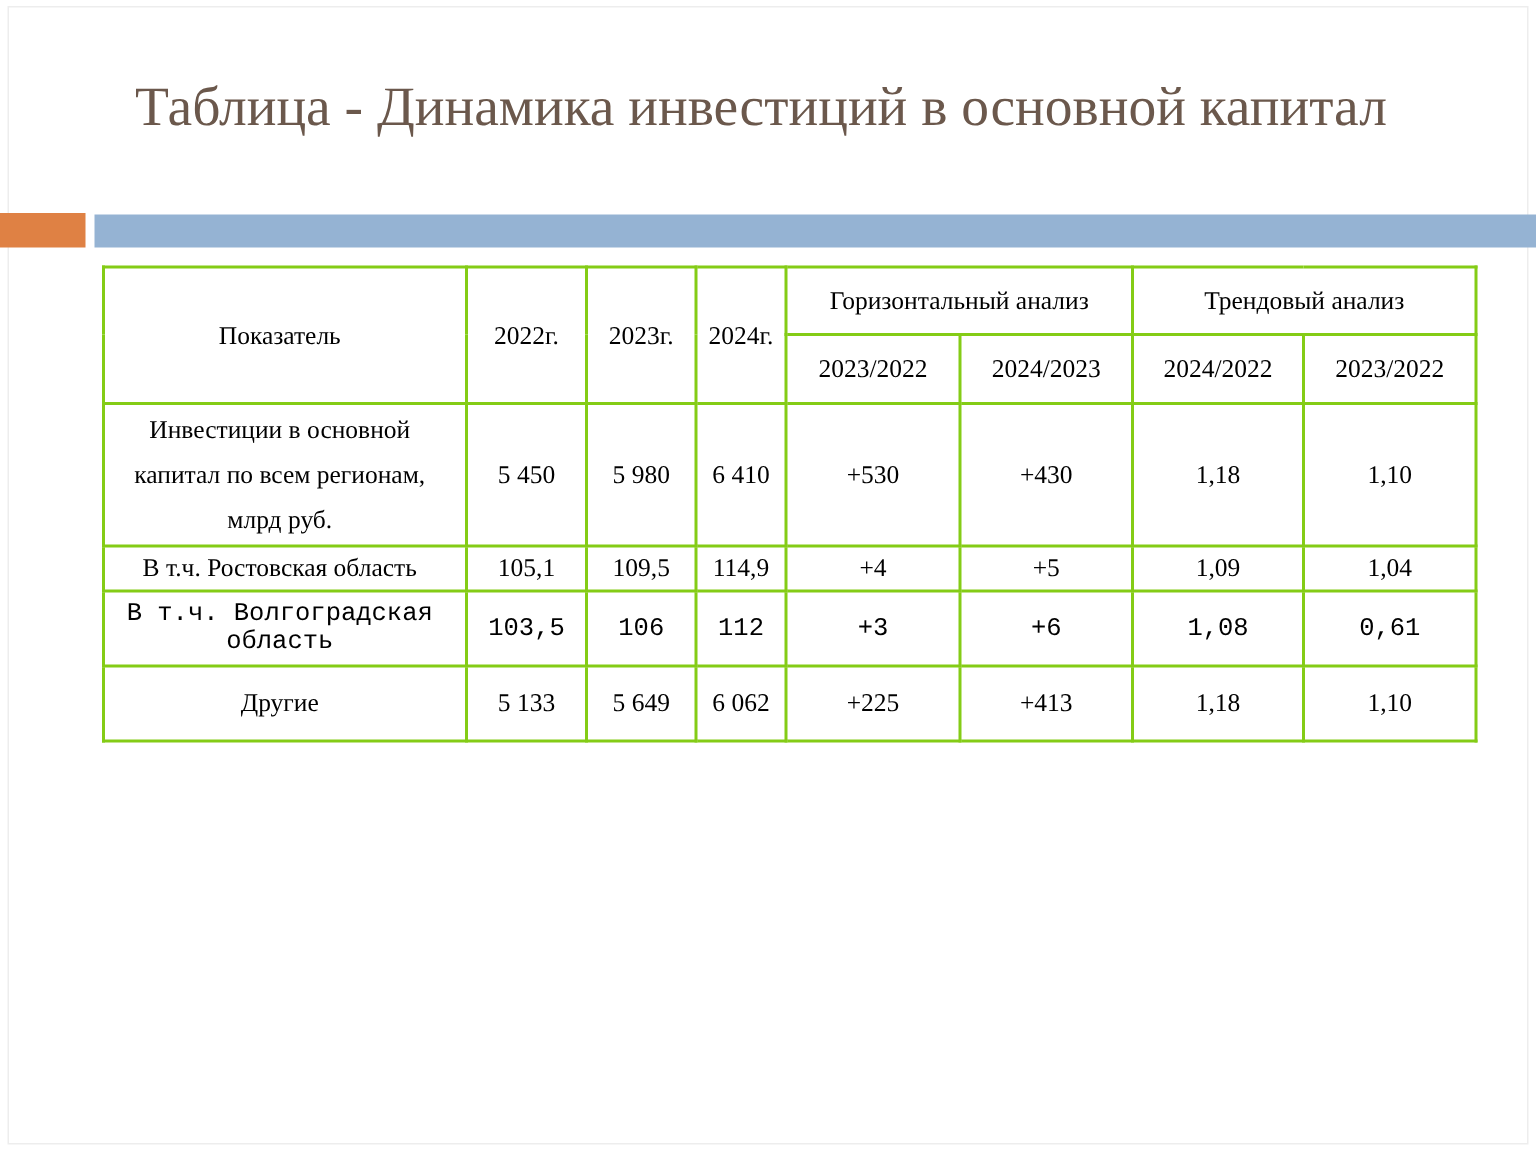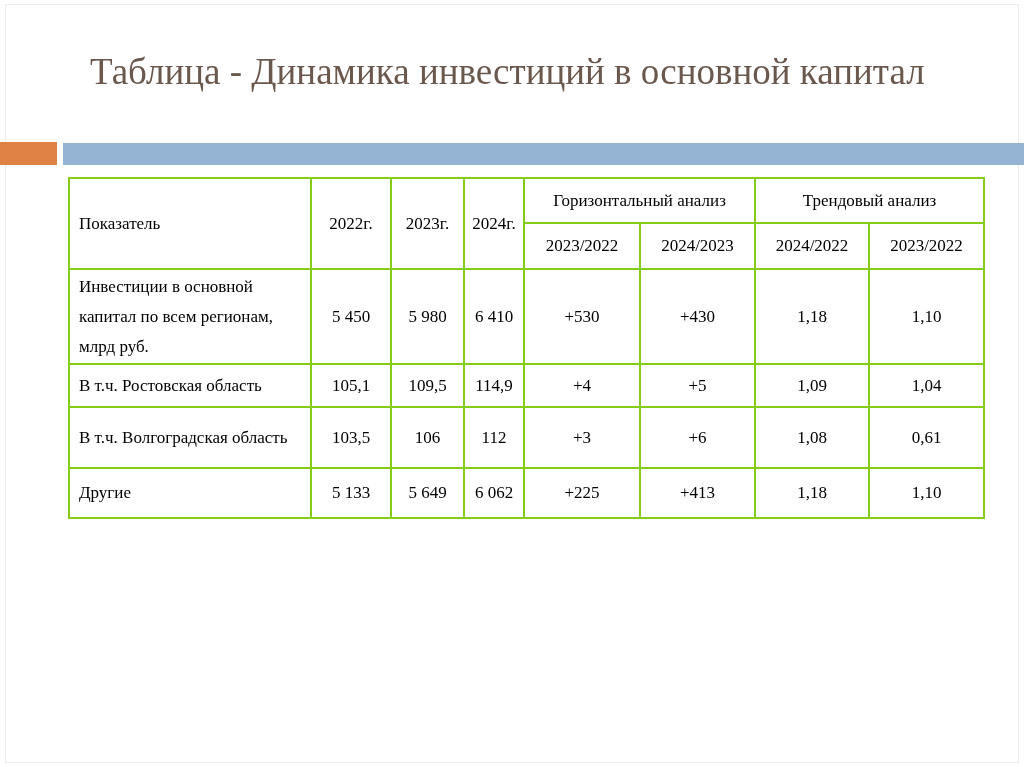--- a/index.html
+++ b/index.html
@@ -51,29 +51,29 @@
   }
   .data-table th, .data-table td {
     border: 2px solid #84cc16;
     font-weight: normal;
     text-align: center;
     vertical-align: middle;
     padding: 2px 5px;
     overflow: hidden;
   }
   .data-table .cell-left {
-    text-align: left;
+    text-align: center;
     padding-left: 9px;
     padding-right: 16px;
   }
   .row-head-1 { height: 45px; }
   .row-head-2 { height: 46px; padding-left: 12px; }
   .row-body-1 { height: 92px; margin-top: 45px; }
-  .row-body-2 { height: 43px; }
-  .row-body-3 { height: 61px; }
+  .row-body-2 { height: 30px; }
+  .row-body-3 { height: 50px; font-family: Liberation Mono, monospace; }
   .row-body-4 { height: 50px; }
   .row-body-1 .cell-left { line-height: 1.75; }
 </style>
 </head>
 <body>
 
 <div class="page-border"></div>
 
 <div class="slide-title">Таблица - Динамика инвестиций в основной капитал</div>
 

